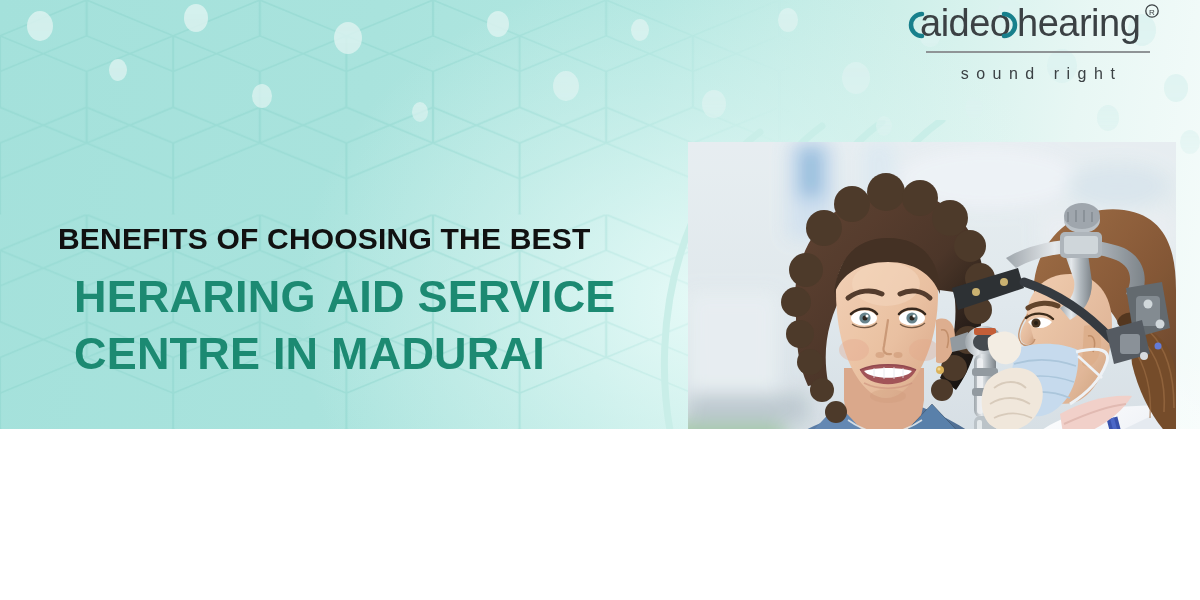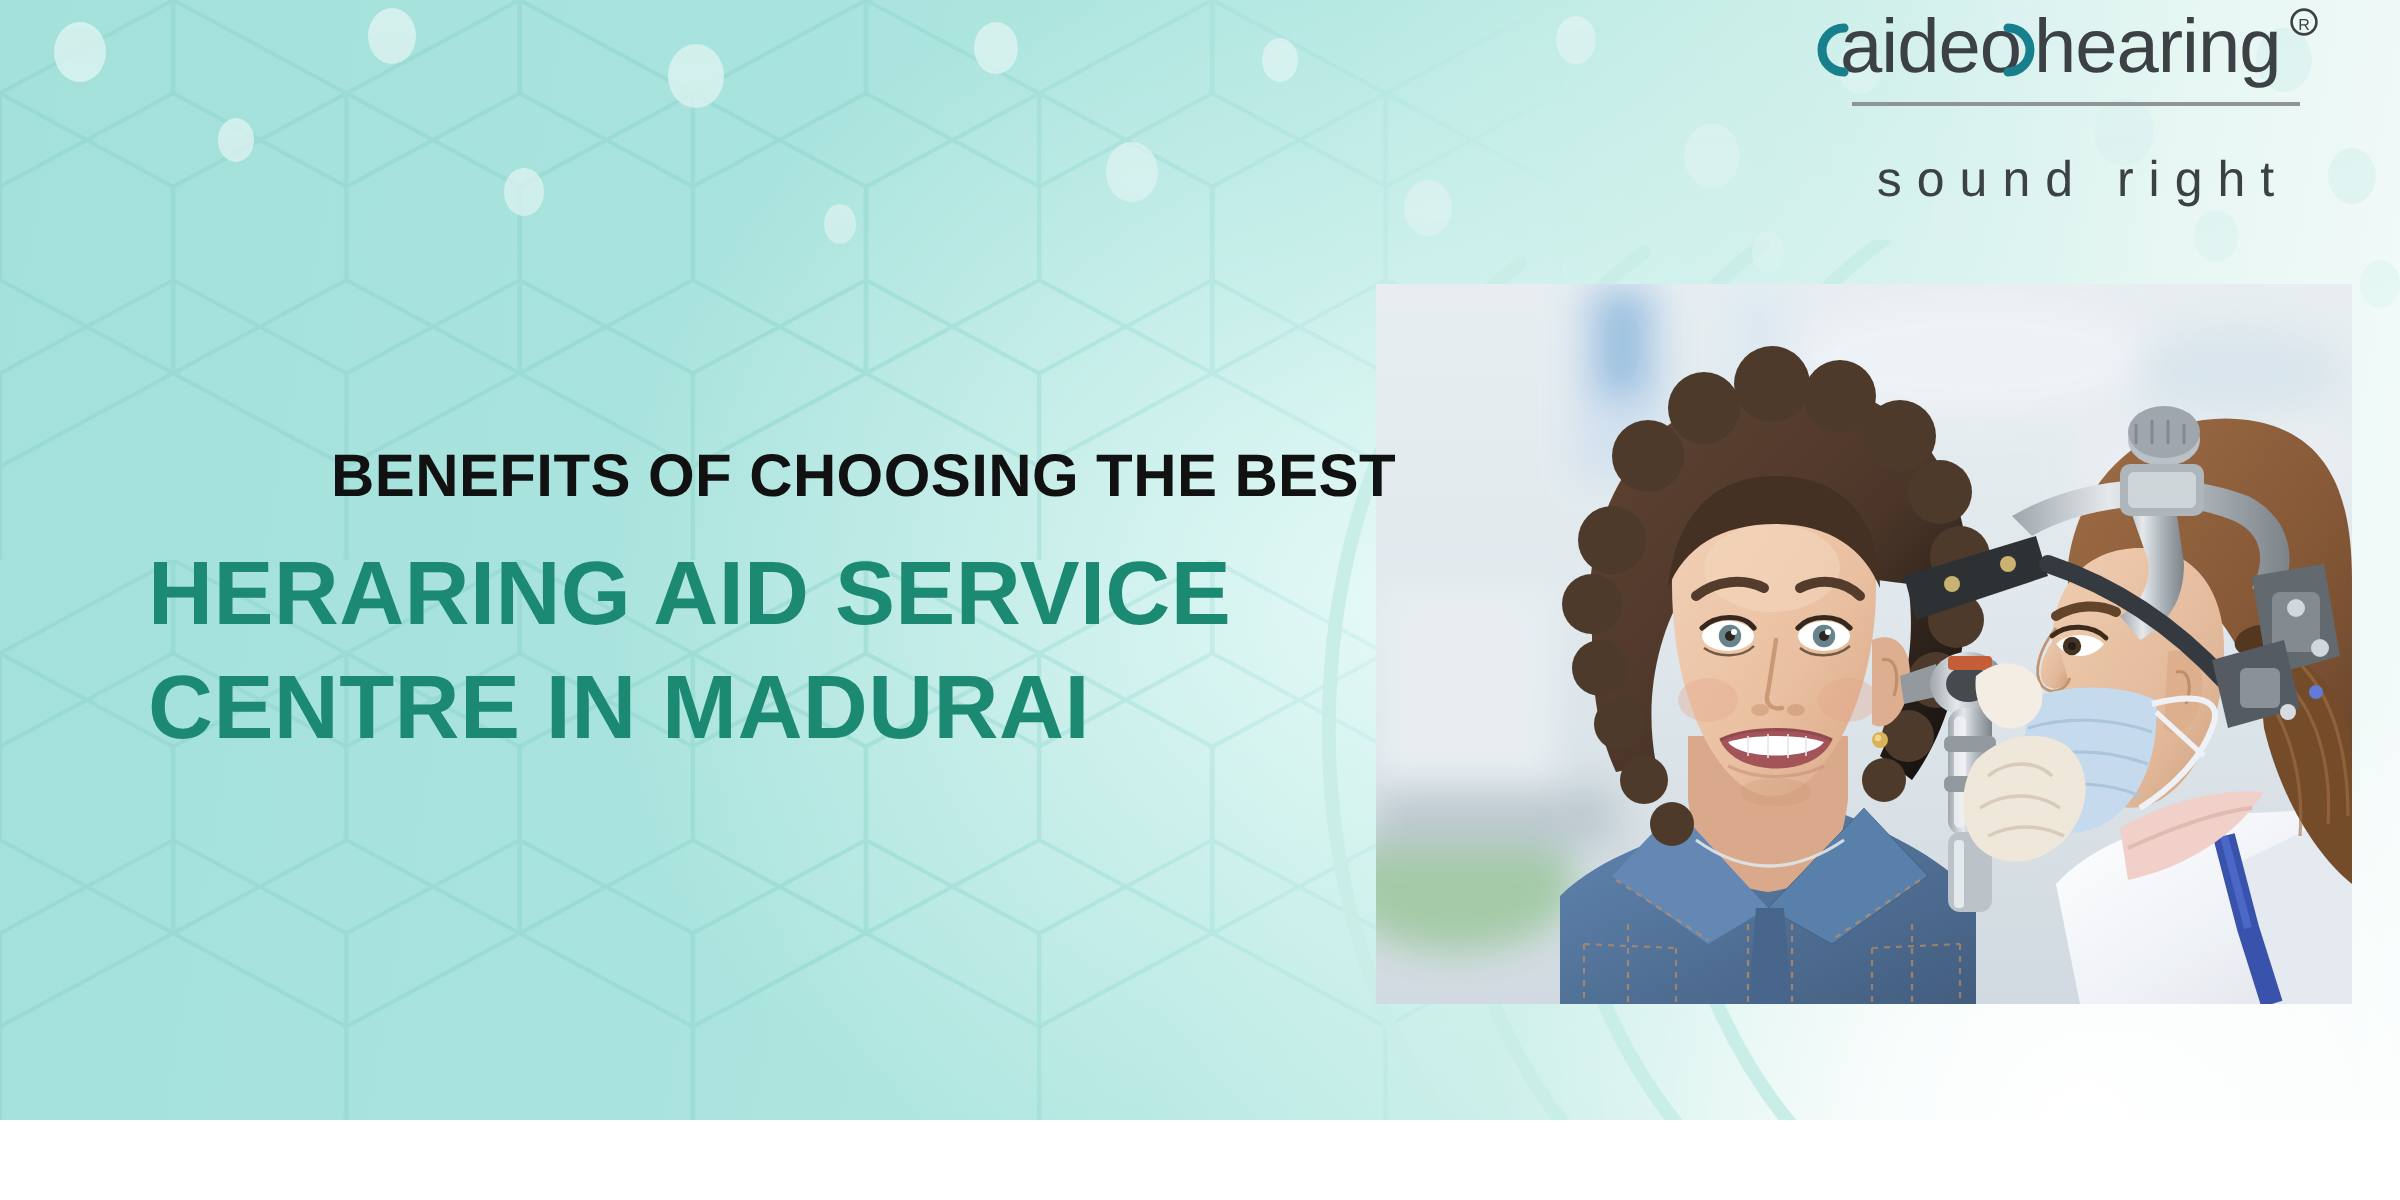--- a/index.html
+++ b/index.html
@@ -6,21 +6,21 @@
   * { margin:0; padding:0; box-sizing:border-box; }
   html, body {
     width:1200px; height:600px;
     font-family:"Liberation Sans", sans-serif;
     overflow:hidden;
     background:#ffffff;
   }
 
   #banner {
     position:relative;
-    width:1200px; height:560px;
+    width:1200px; height:429px;
     overflow:hidden;
     background:#86efac;
   }
 
   
   .bg-base {
     position:absolute; inset:0;
     background:
       radial-gradient(ellipse 360px 300px at 1040px 560px, rgba(255,255,255,0.98) 0%, rgba(255,255,255,0.80) 28%, rgba(255,255,255,0.25) 60%, rgba(255,255,255,0) 82%),
       radial-gradient(ellipse 520px 430px at 700px 300px, rgba(236,252,250,0.85) 0%, rgba(225,247,244,0.40) 45%, rgba(255,255,255,0) 78%),
@@ -68,22 +68,22 @@
     display:block;
     height:46px;
   }
   .logo-main svg { display:block; width:268px; height:46px; }
   .logo-rule {
     width:224px; height:2px;
     margin:3px auto 0 auto;
     background:#8f9496;
   }
   .logo-tag {
-    margin-top:23px;
-    font-size:25px;
+    margin-top:12px;
+    font-size:16px;
     font-weight:400;
     letter-spacing:7.5px;
     color:#3b4144;
     text-indent:7px;
     font-family:"Liberation Sans", sans-serif;
   }
 
   
   .headline {
     position:absolute;
@@ -91,21 +91,20 @@
     z-index:6;
     width:640px;
   }
   .hl-kicker {
     font-size:30px;
     font-weight:bold;
     letter-spacing:0.2px;
     color:#111111;
     line-height:1.0;
     white-space:nowrap;
-    text-align:right;
   }
   .hl-main {
     margin-top:14px;
     font-size:45px;
     font-weight:bold;
     color:#1c8a72;
     line-height:1.27;
     letter-spacing:0.2px;
     margin-left:16px;
   }

